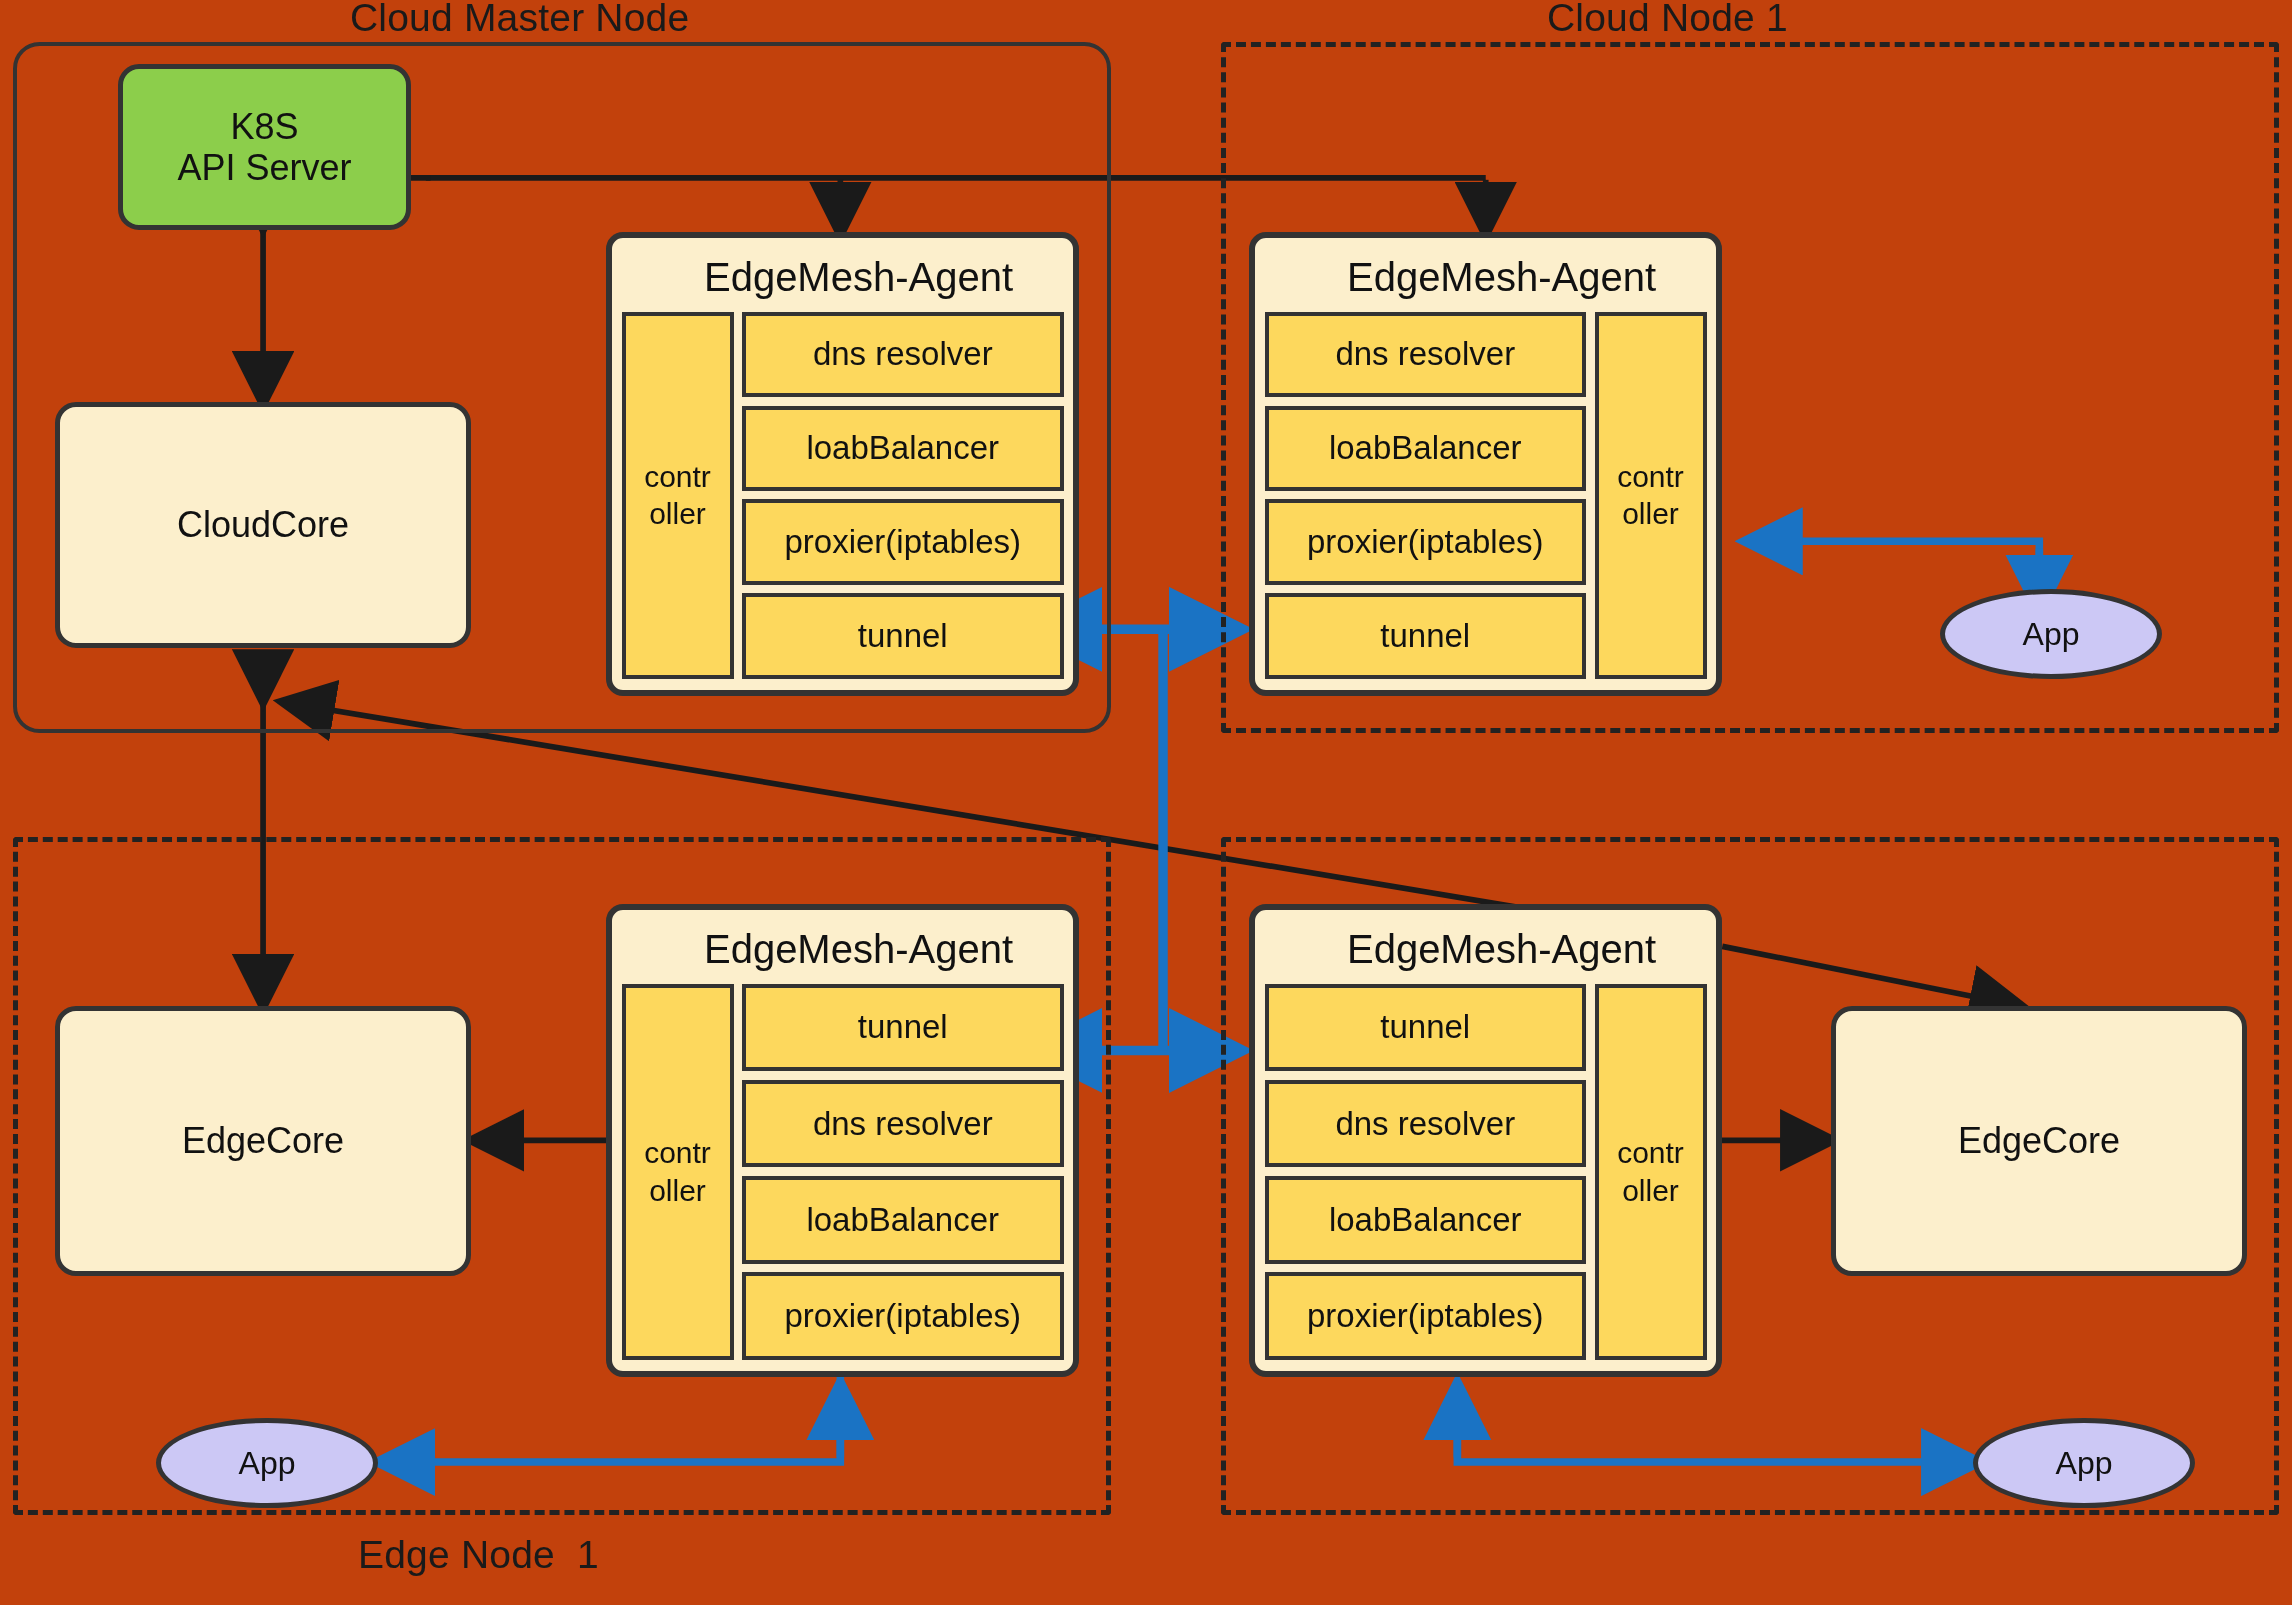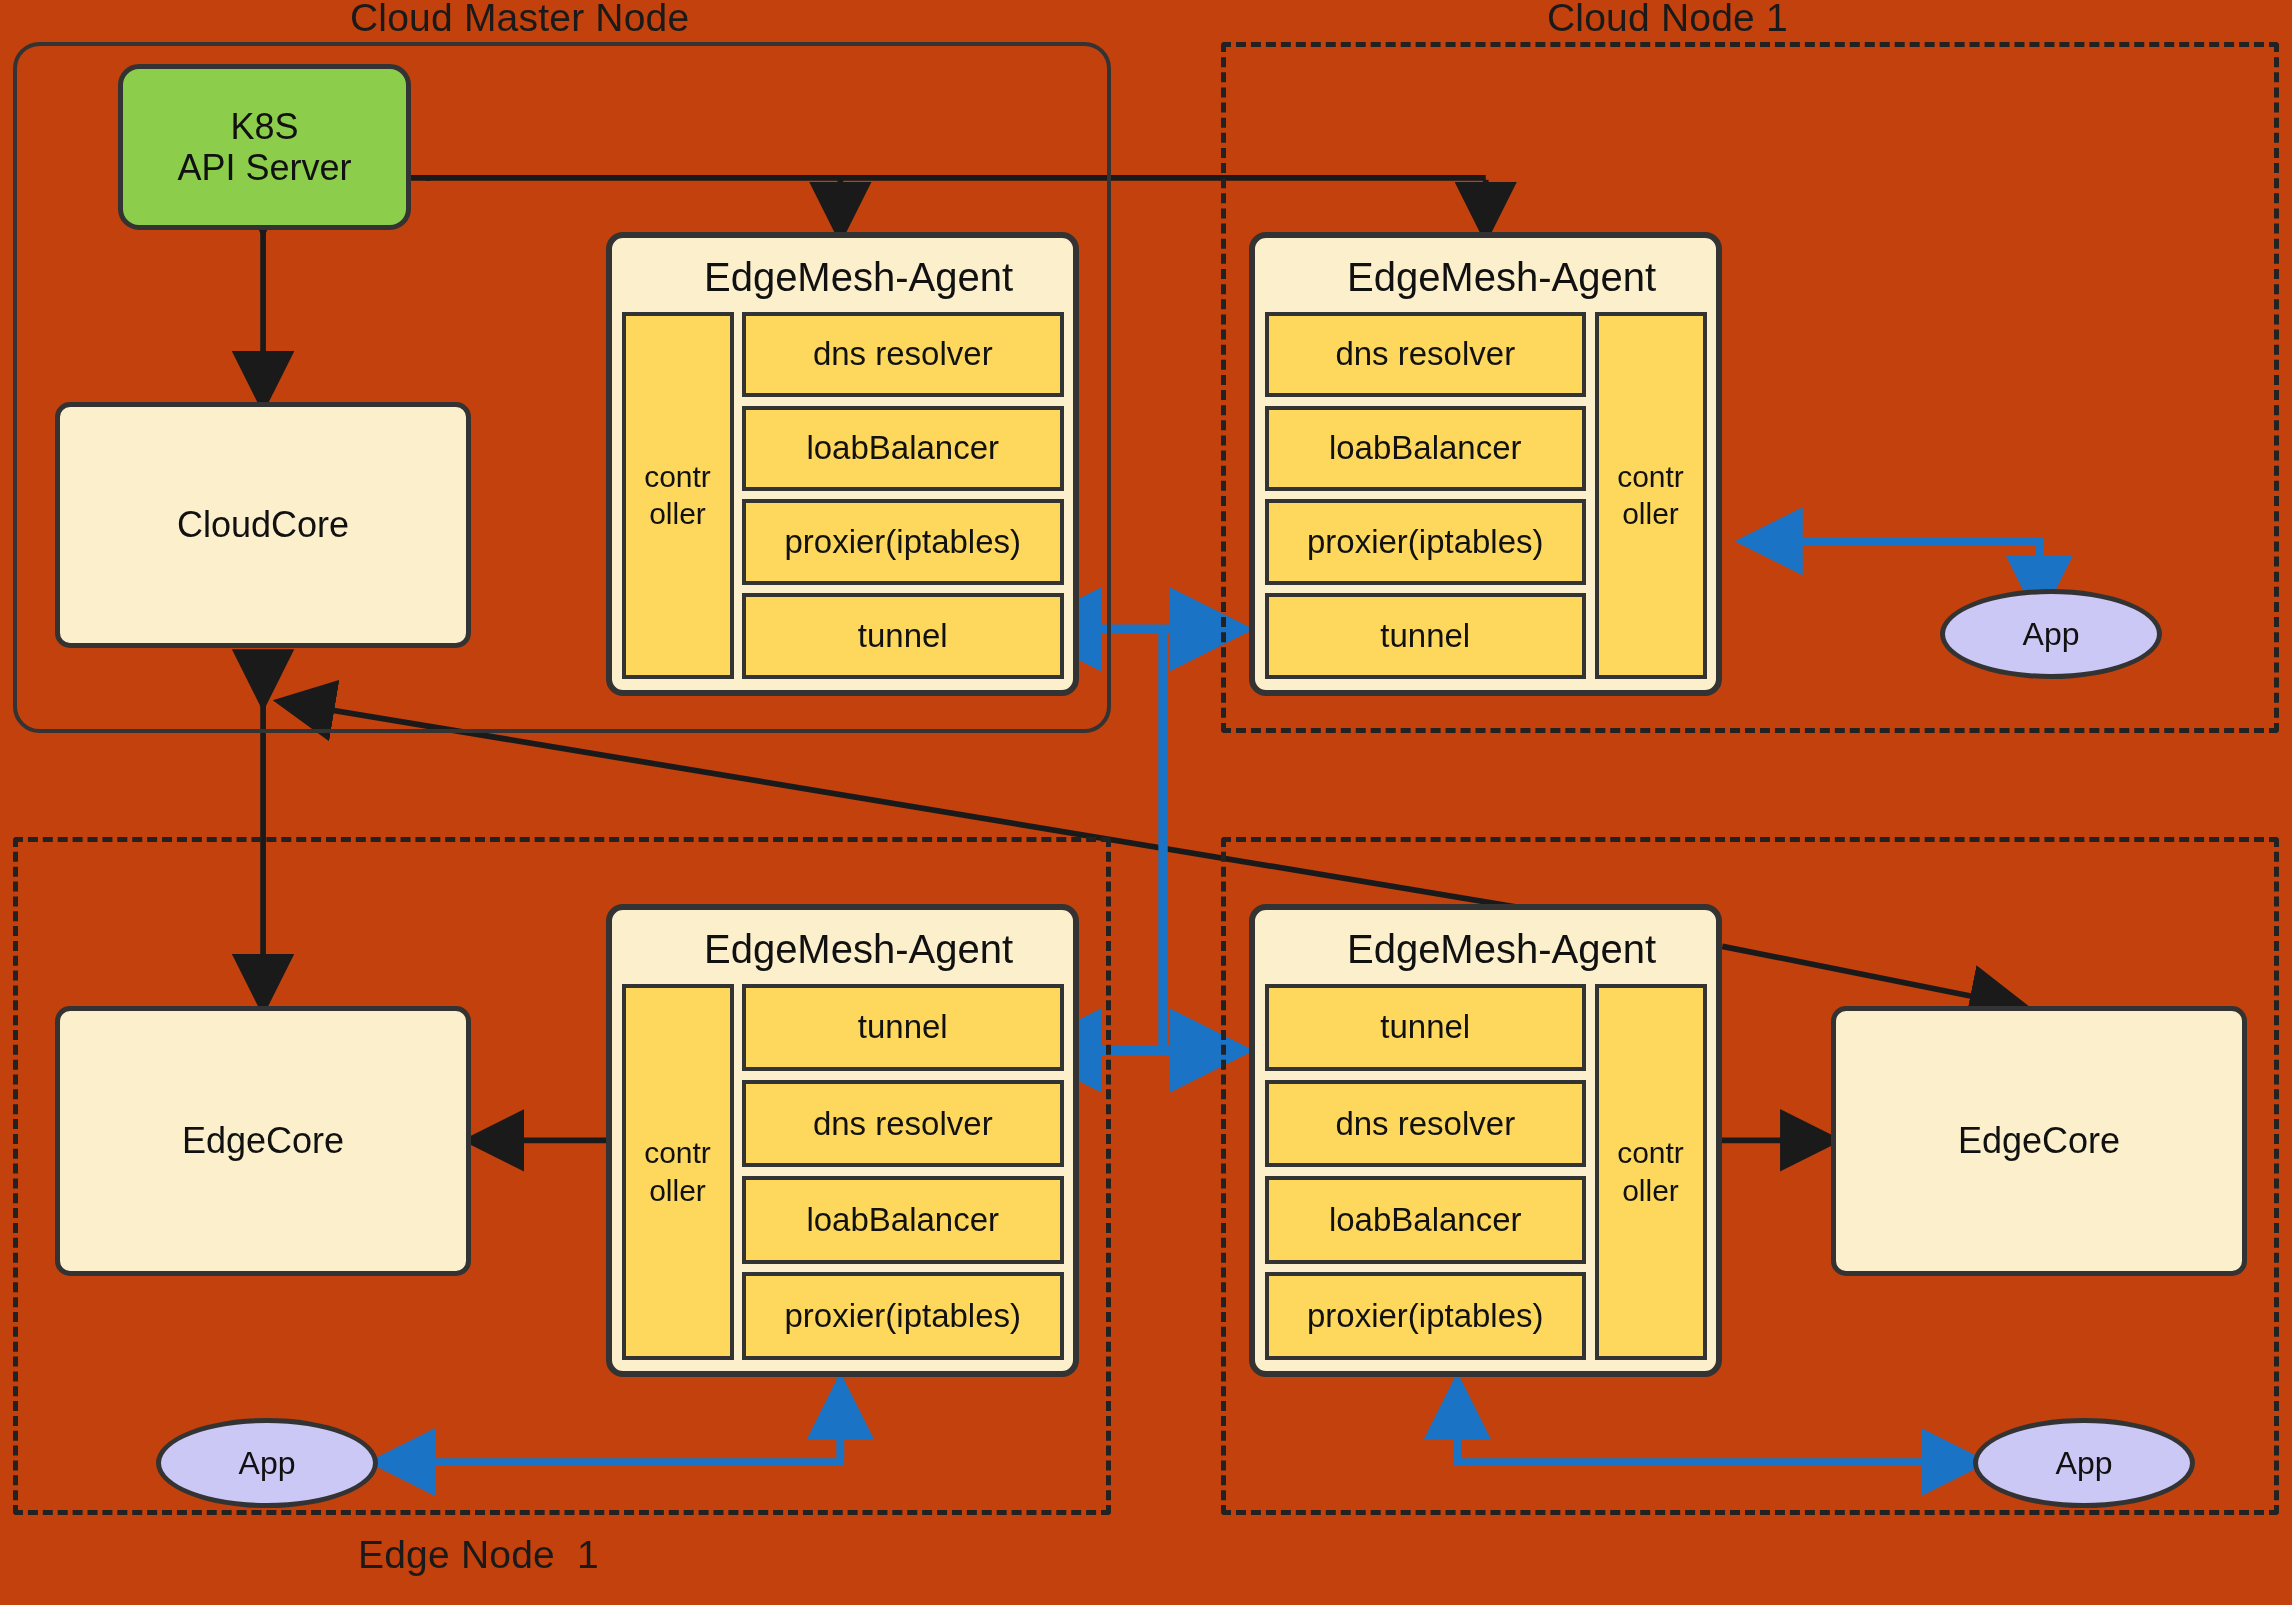--- a/index.html
+++ b/index.html
@@ -12,21 +12,21 @@
   .node-group.dashed{border:5.7px dashed #222222;border-radius:3.8px;background:transparent;}
 
   .group-label{position:absolute;font-size:39px;color:#1a1a1a;white-space:pre;
                letter-spacing:0.2px;}
 
   
   .box{position:absolute;box-sizing:border-box;border:5.7px solid #333333;border-radius:21px;
        display:flex;align-items:center;justify-content:center;text-align:center;
        font-size:36px;color:#111111;line-height:1.15;}
   .box.k8s{background:#8CCE4B;}
-  .box.cream{background:#FCEFCC;border-radius:15px;}
+  .box.cream{background:#FCEFCC;}
 
   
   .agent{position:absolute;box-sizing:border-box;background:#FCEFCC;
          border:6.6px solid #333333;border-radius:17px;
          display:flex;flex-direction:column;}
   .agent-title{height:68px;display:flex;align-items:center;justify-content:center;
                font-size:40px;color:#111;flex:0 0 auto;padding-top:5.7px;margin-left:32px;}
   .agent-body{flex:1 1 auto;display:flex;padding:0 9.5px 11.4px 9.5px;gap:8.5px;}
   .agent-body.ctrl-left{flex-direction:row;}
   .agent-body.ctrl-right{flex-direction:row-reverse;}

